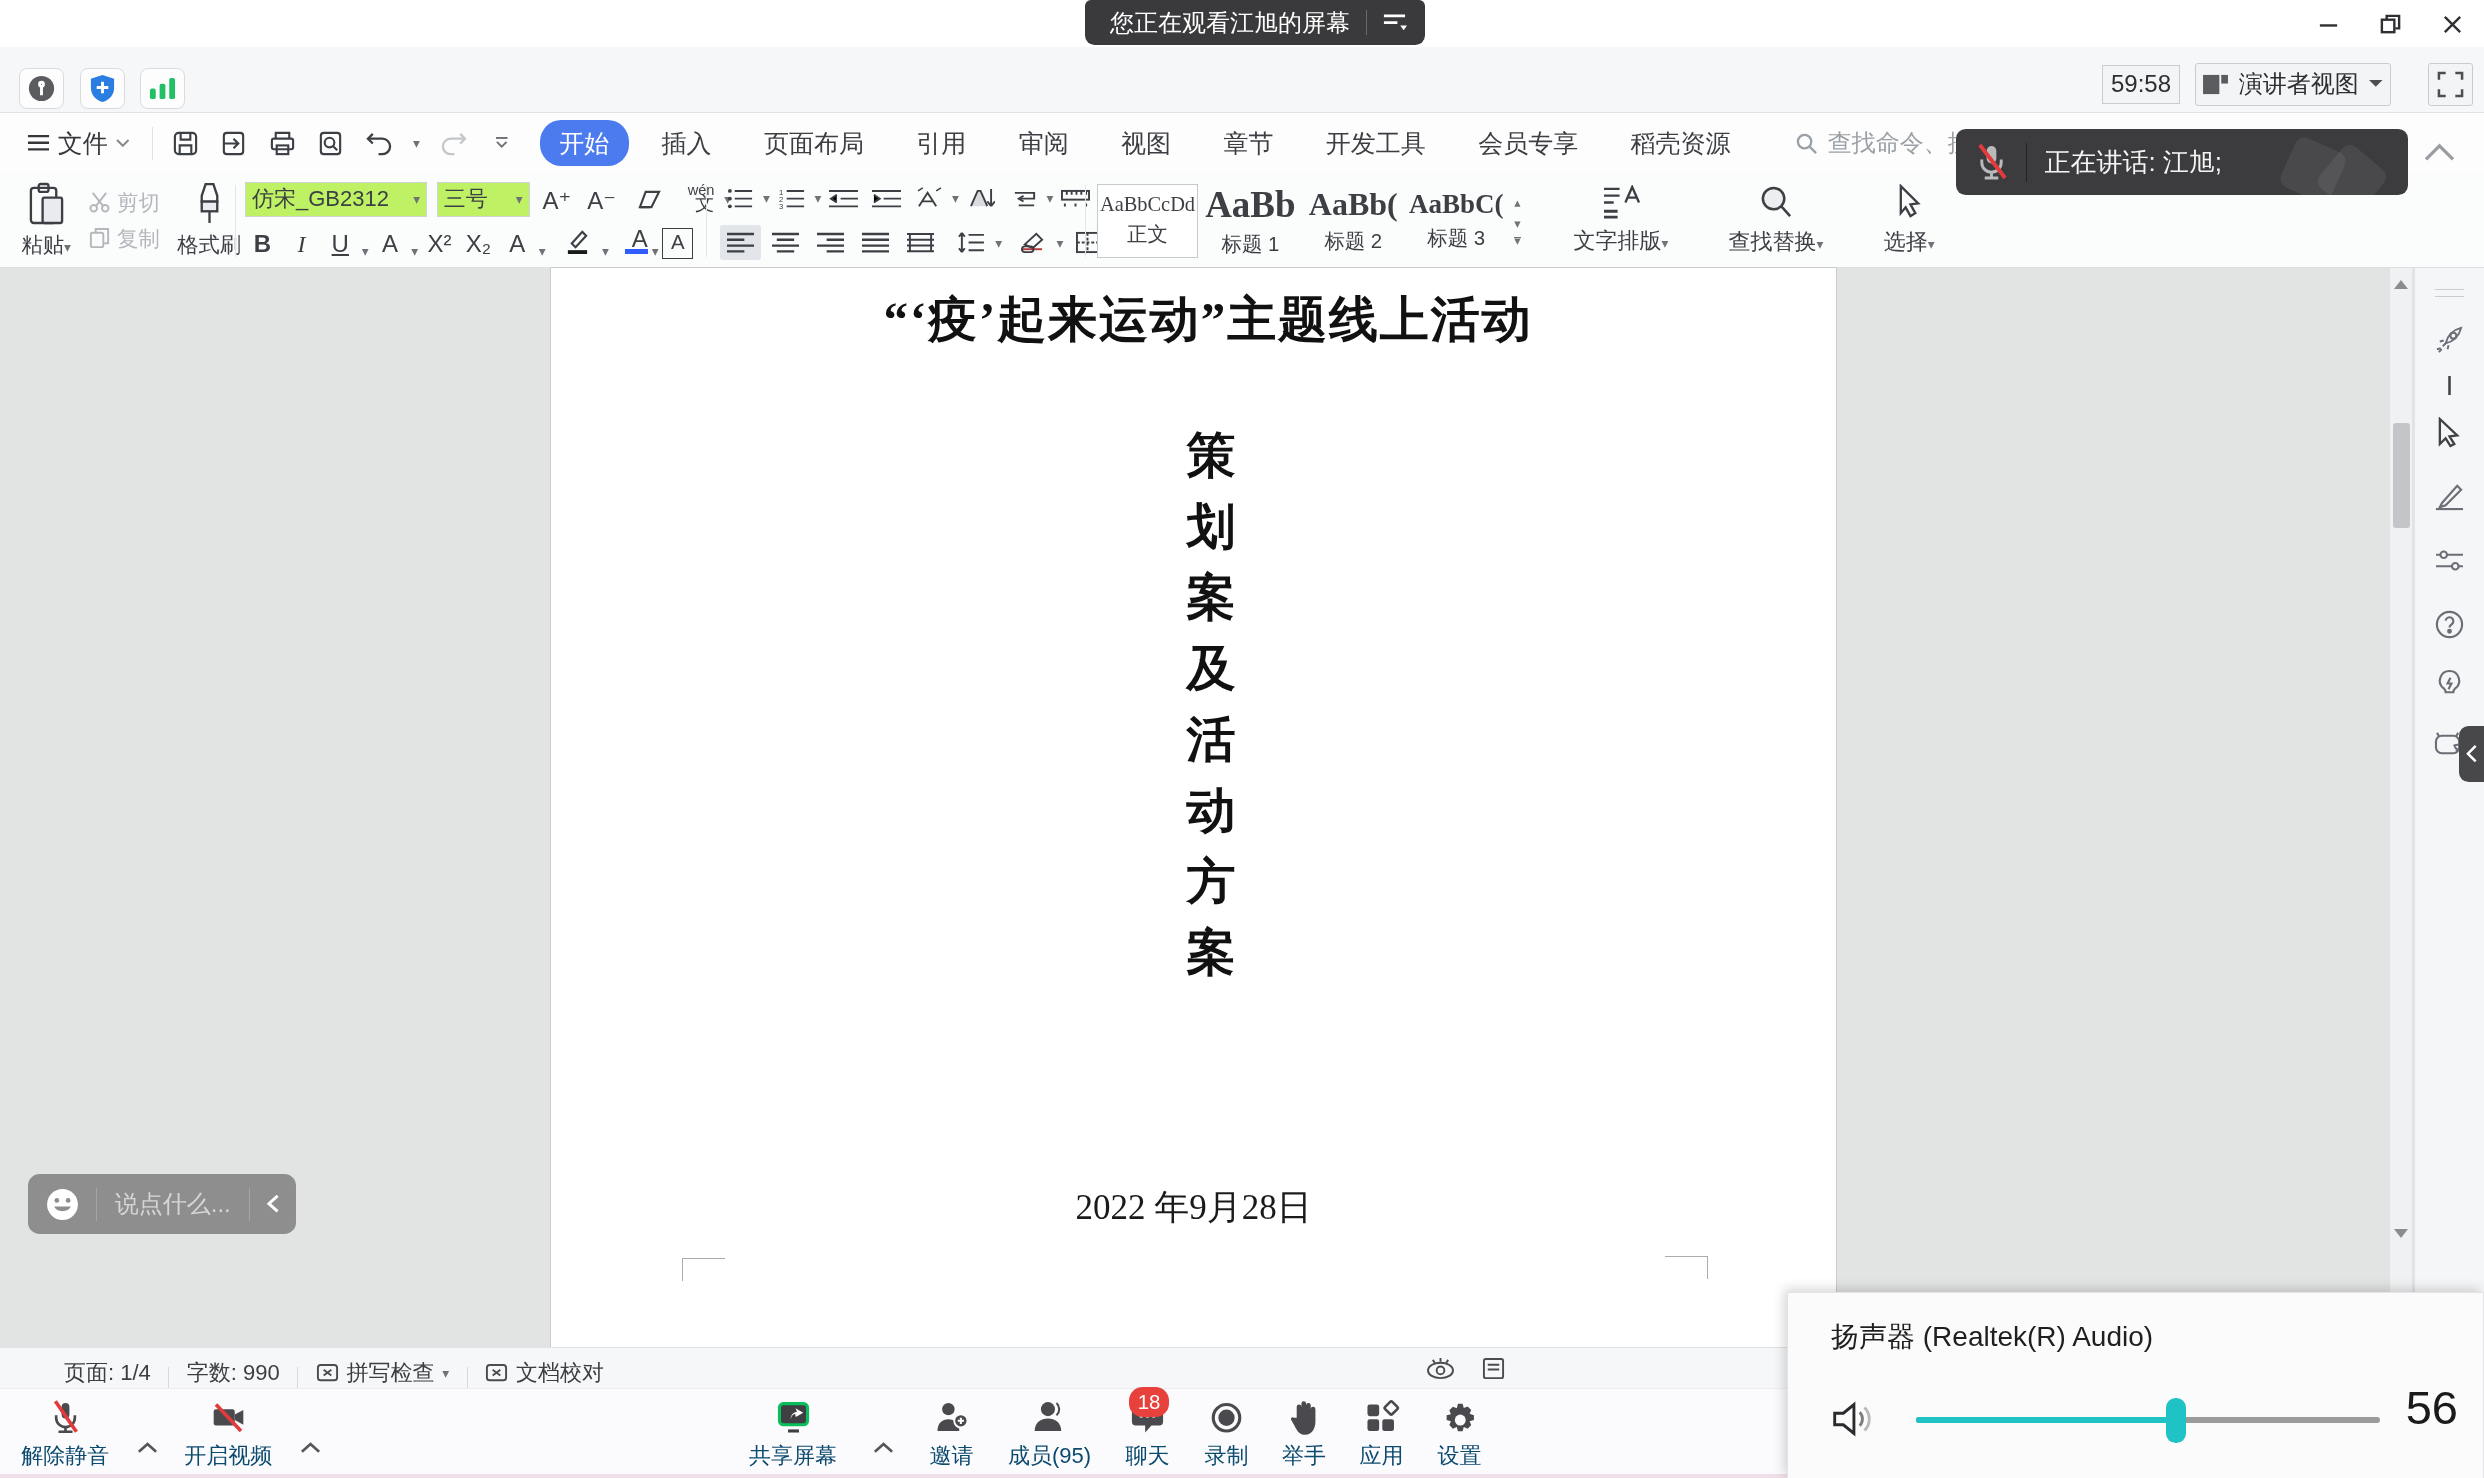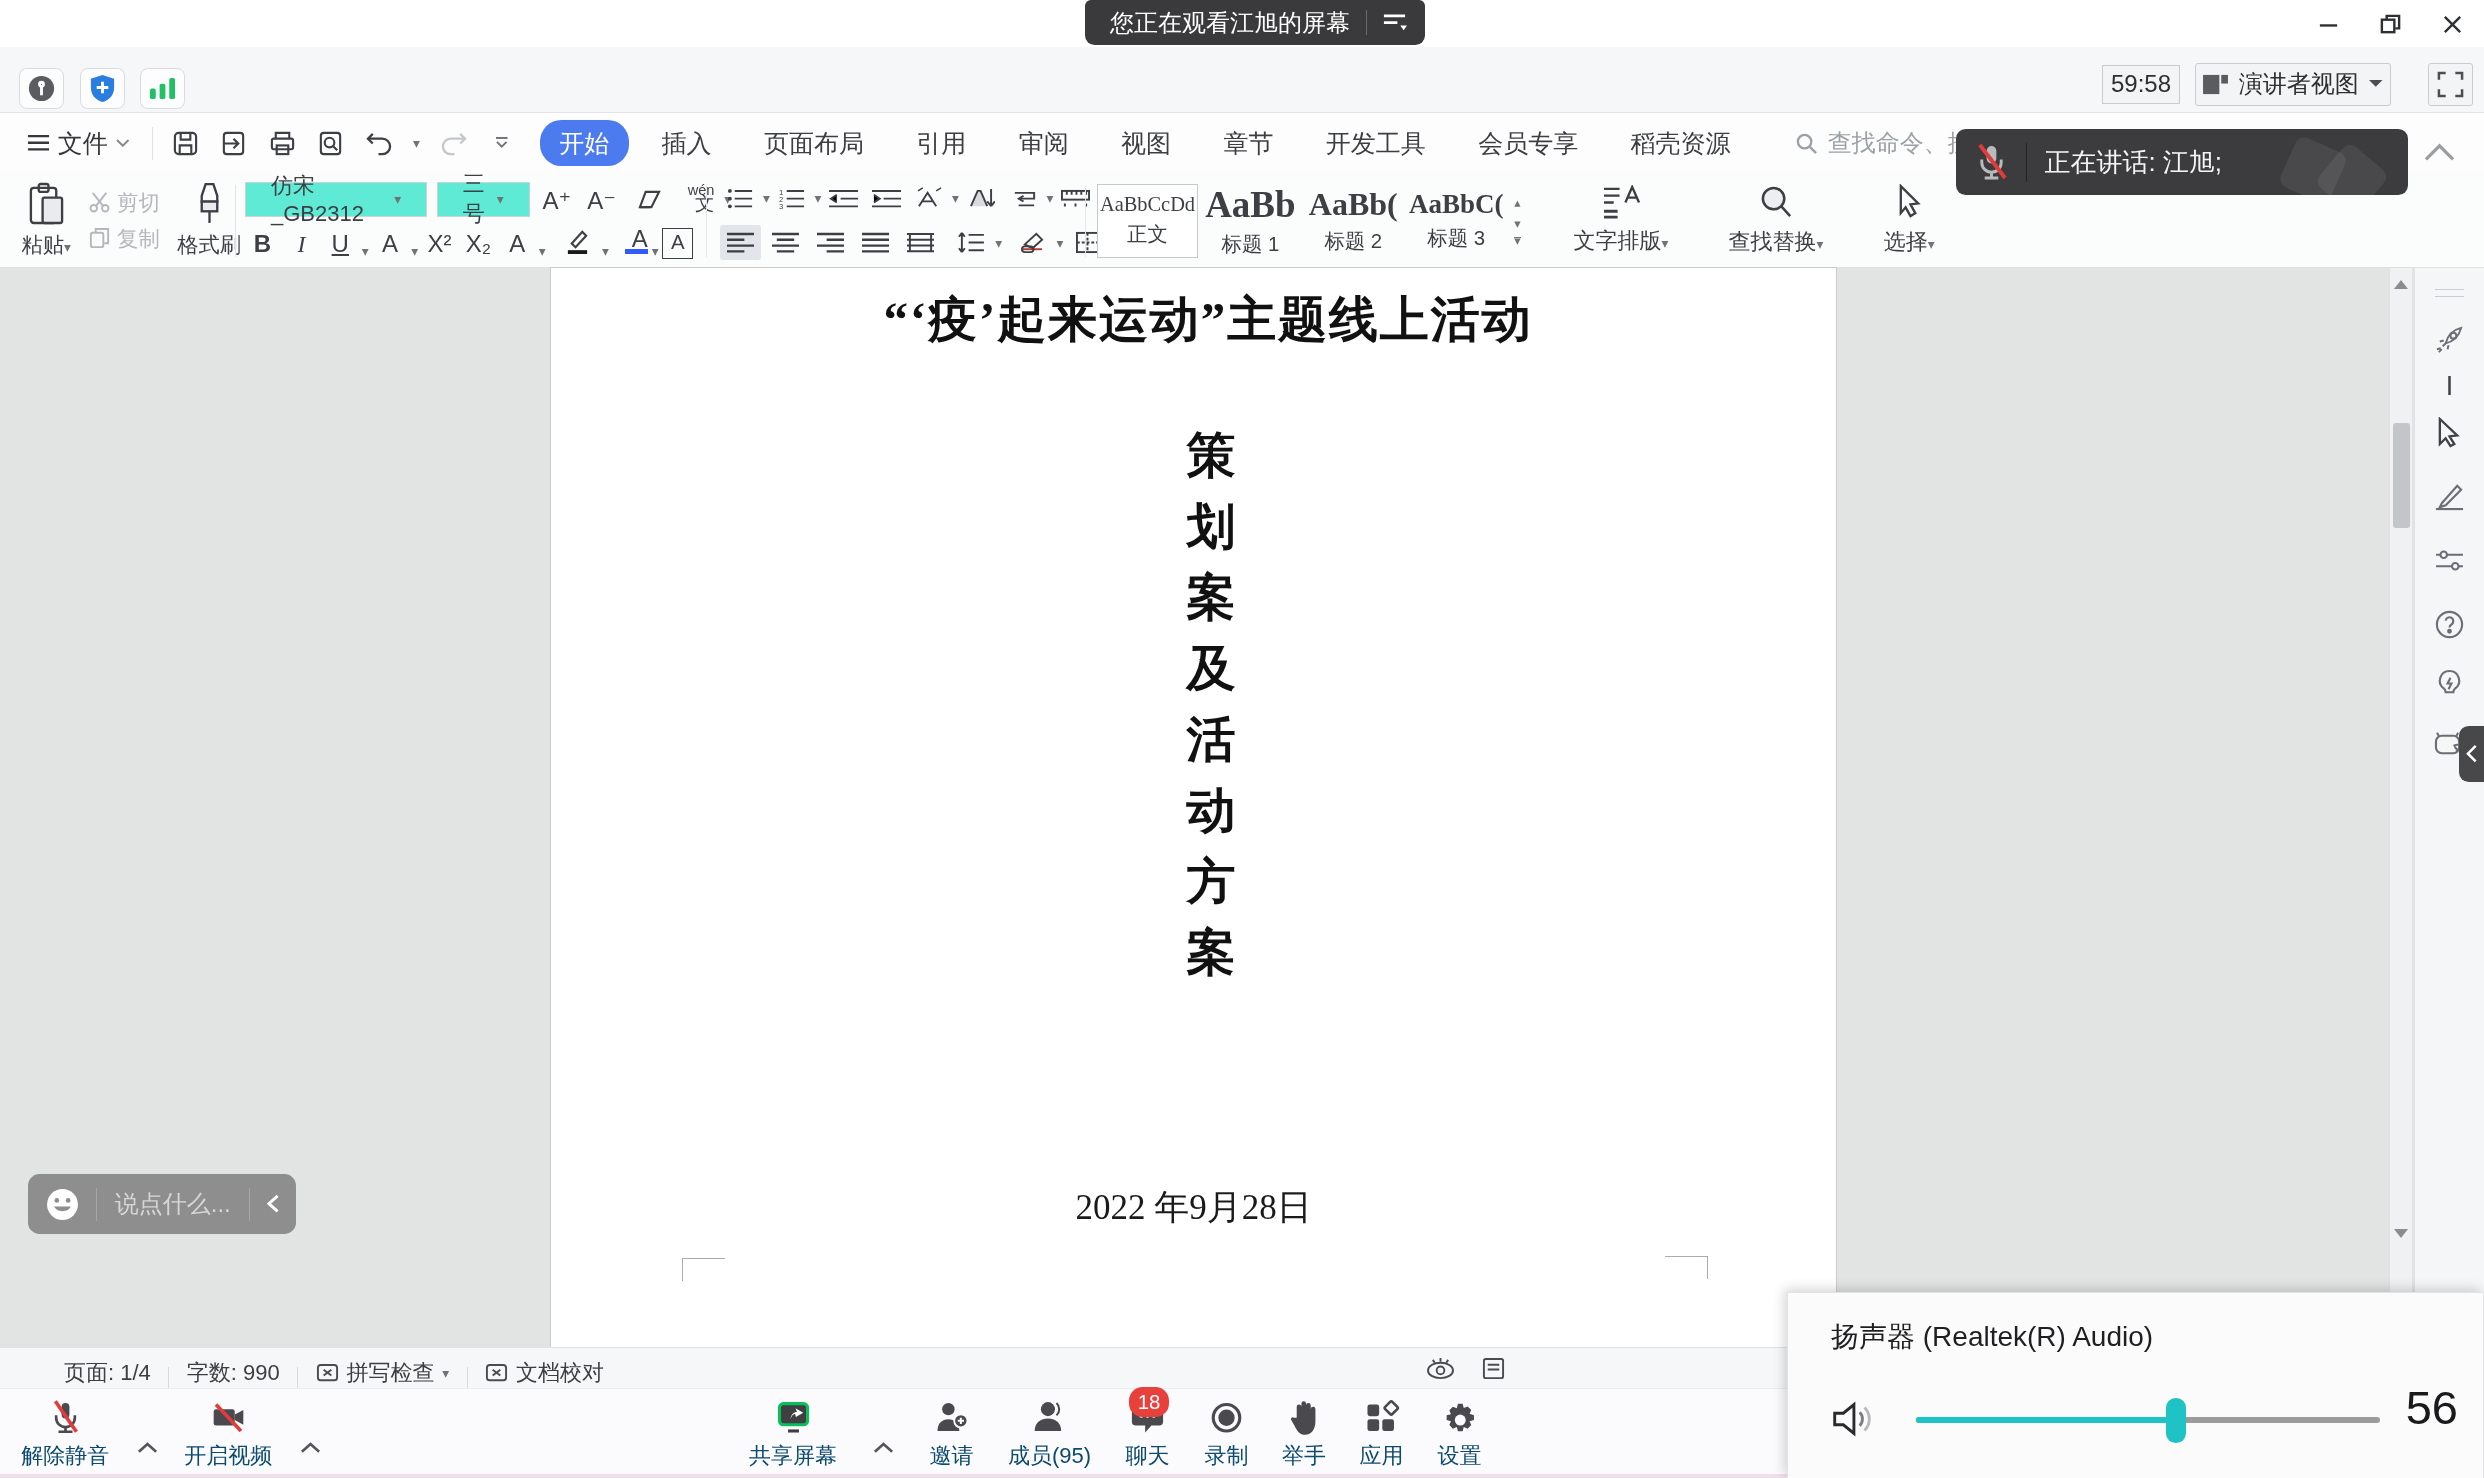--- a/index.html
+++ b/index.html
@@ -38,22 +38,22 @@
   .tab.active { background:#4c7bf0; color:#fff; }
   #ribbonsearch { display:flex; align-items:center; gap:9.7px; margin-left:45px; color:#9aa0a6; font-size:24px; }
 
   
   #ribbon { position:absolute; left:0; top:173px; width:2484px; height:95px; background:#fbfcfc; border-bottom:1px solid #dfe0e2; }
   .grp { position:absolute; top:0; height:95px; display:flex; align-items:center; }
   .gdiv { position:absolute; top:11.6px; width:1px; height:72px; background:#e4e5e7; }
   .bigbtn { display:flex; flex-direction:column; align-items:center; justify-content:center; gap:3.9px; font-size:21.3px; color:#3c3f44; padding:0 7.8px; }
   .smallrow { display:flex; align-items:center; gap:5.8px; font-size:21.3px; height:33px; }
   .gray { color:#b4b8bd; }
-  .combo { height:35px; border:1px solid #cfd2d6; background:#5eead4; display:flex; align-items:center; justify-content:space-between;
-           font-size:22px; color:#3c3f44; padding:0 25px; }
+  .combo { height:35px; border:1px solid #cfd2d6; background:#bef264; display:flex; align-items:center; justify-content:space-between;
+           font-size:22px; color:#3c3f44; padding:0 6px; }
   .fxbtn { min-width:35px; height:35px; display:flex; align-items:flex-end; justify-content:center; font-size:24px; color:#3c3f44; padding-bottom:1.9px; }
   .caret { font-size:13.6px; color:#6f7277; }
   .icobtn { width:41px; height:35px; display:flex; align-items:center; justify-content:center; }
   .icobtn.active { background:#e2e6ea; border-radius:2.9px; }
   .stylecell { width:101px; height:74px; display:flex; flex-direction:column; align-items:center; justify-content:center; gap:3.9px; color:#3c3f44; }
   .stylecell.sel { border:1px solid #c6c9cd; background:#fff; }
   .ssample { font-family:"Liberation Serif",serif; font-size:20.4px; white-space:nowrap; }
   .slabel { font-size:20.4px; }
   .toolbig { display:flex; flex-direction:column; align-items:center; gap:5.8px; font-size:22px; color:#3c3f44; padding:0 13.6px; }
 

